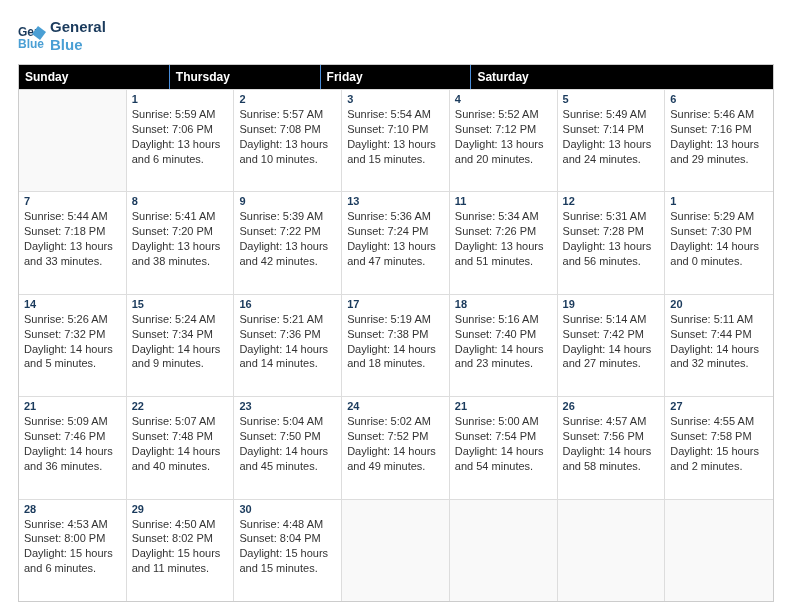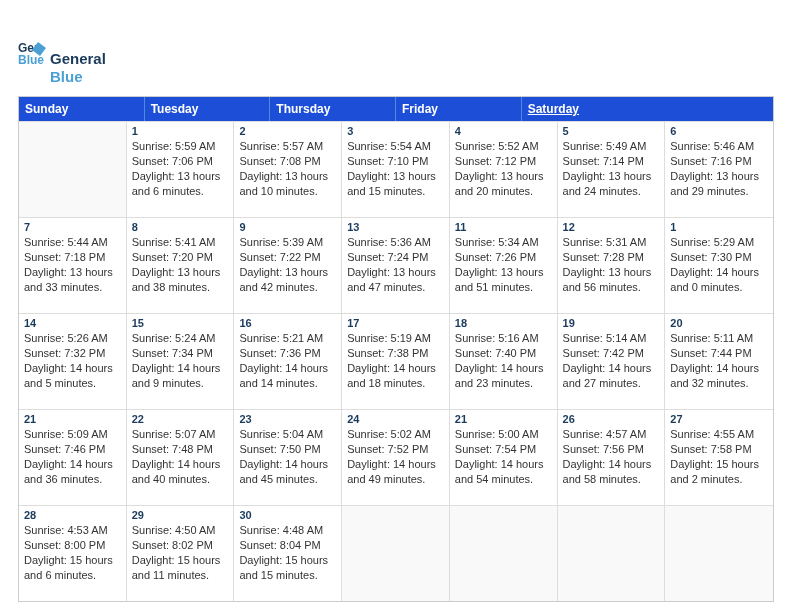--- a/index.html
+++ b/index.html
@@ -45,31 +45,31 @@
       color: #333;
     }
     .calendar {
       flex: 1;
       display: flex;
       flex-direction: column;
       border: 1px solid #ccc;
     }
     .cal-header {
       display: grid;
-      grid-template-columns: repeat(6, 1fr);
-      background: #1d4ed8;
+      grid-template-columns: repeat(5, 1fr);
+      background: #000000;
     }
     .cal-header-cell {
       color: #fff;
       font-weight: bold;
       font-size: 12px;
       padding: 5px 6px;
       border-right: 1px solid #4a8edb;
     }
-    .cal-header-cell:last-child { border-right: none; text-decoration: underline; }
+    .cal-header-cell:last-child { border-right: none; }
     .cal-body {
       flex: 1;
       display: flex;
       flex-direction: column;
     }
     .cal-row {
       display: grid;
       grid-template-columns: repeat(7, 1fr);
       flex: 1;
       border-top: 1px solid #ddd;
@@ -102,33 +102,32 @@
 
 <div class="page">
   <div class="header">
     <div class="logo">
       <svg class="logo-icon" viewBox="0 0 28 28">
         <text x="0" y="14" font-size="12" fill="#1a3a5c" font-weight="bold">Gen</text>
         <polygon points="20,4 28,10 22,18 14,12" fill="#4a9fd4"></polygon>
         <text x="0" y="26" font-size="12" fill="#4a9fd4" font-weight="bold">Blue</text>
       </svg>
       <div style="line-height:1.2">
-        <div style="font-size:15px;font-weight:bold;color:#1a3a5c;margin-top:32px;">General</div>
+        <div style="font-size:15px;font-weight:bold;color:#1a3a5c;">General</div>
         <div style="font-size:15px;font-weight:bold;color:#4a9fd4;">Blue</div>
       </div>
     </div>
     <div class="title-block">
       <div class="month-year"></div>
       <div class="location"></div>
     </div>
   </div>
   <div class="calendar">
     <div class="cal-header" id="cal-header-row">
         <div class="cal-header-cell">Sunday</div>
-        <div class="cal-header-cell">Tuesday</div>
         <div class="cal-header-cell">Thursday</div>
         <div class="cal-header-cell">Friday</div>
         <div class="cal-header-cell">Saturday</div>
       </div>
     <div class="cal-body" id="cal-body">
         <div class="cal-row">
           <div class="cal-cell empty"></div>
           <div class="cal-cell">
             <div class="day-num">1</div>
             <div class="cell-text">Sunrise: 5:59 AM<br>Sunset: 7:06 PM<br>Daylight: 13 hours<br>and 6 minutes.</div>

